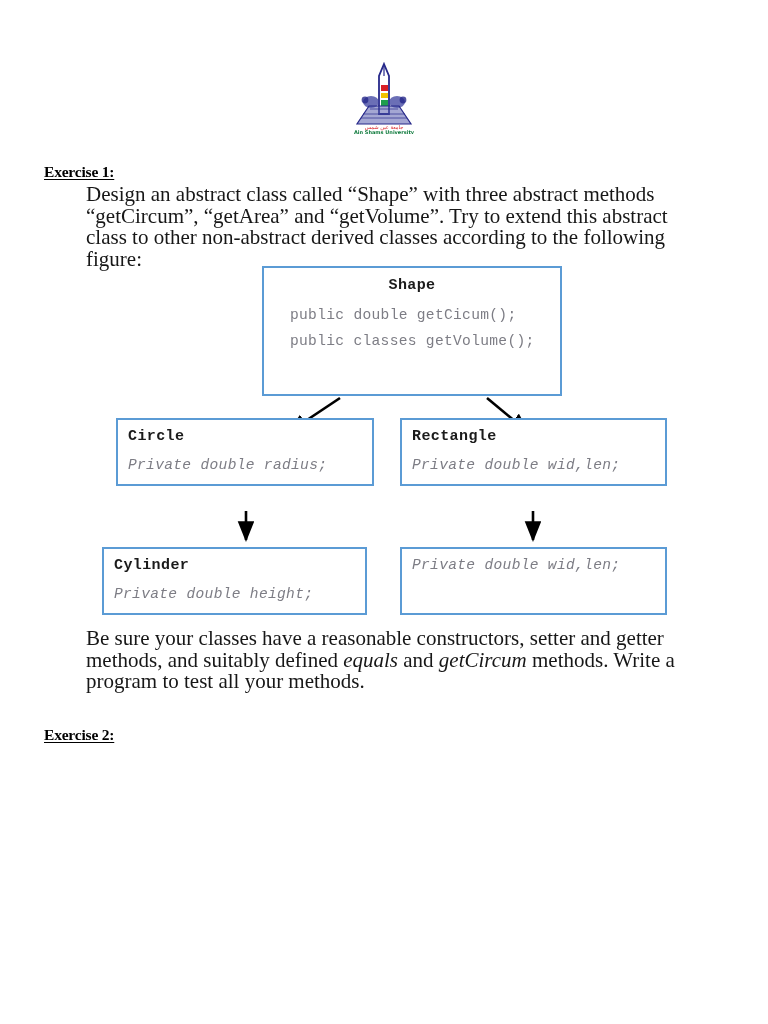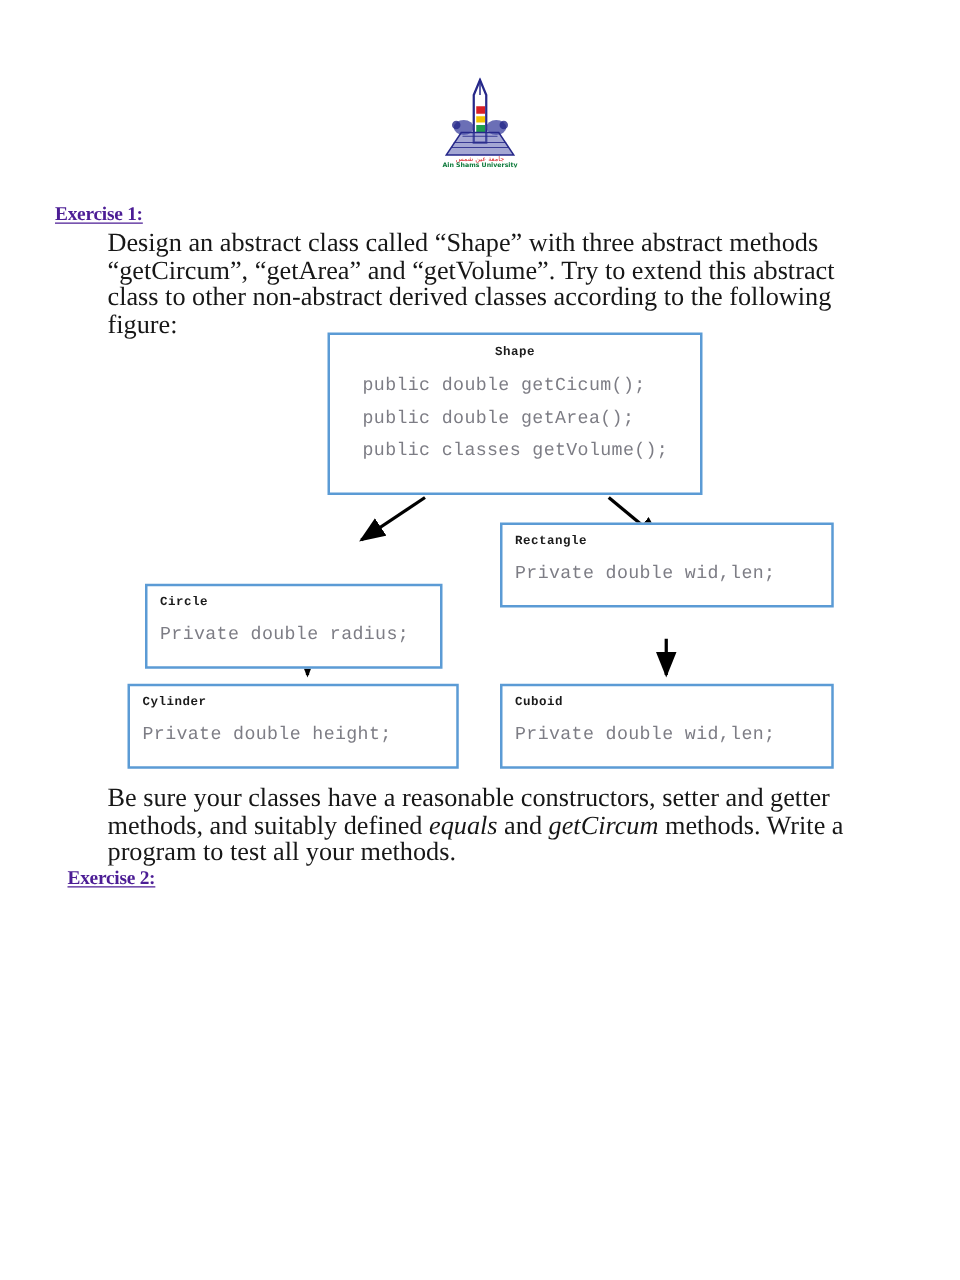--- a/index.html
+++ b/index.html
@@ -28,27 +28,27 @@
   #logo-svg { display: inline-block; }
 
   
   .ex-heading {
     position: absolute;
     left: 44px;
     font-family: "Liberation Serif", "DejaVu Serif", serif;
     font-weight: bold;
     font-size: 15.5px;
     letter-spacing: -0.2px;
-    color: #4c1d95;
+    color: #000000;
     text-decoration: underline;
     text-underline-offset: 2px;
     white-space: nowrap;
   }
   #exercise1-heading { top: 163px; }
-  #exercise2-heading { top: 694px; margin-left: 10px; }
+  #exercise2-heading { top: 726px; }
 
   .prose {
     position: absolute;
     font-family: "Liberation Serif", "DejaVu Serif", serif;
     font-size: 21px;
     line-height: 21.5px;
     color: #171717;
     text-align: left;
   }
   #intro-paragraph {
@@ -83,21 +83,21 @@
   .uml-box {
     position: absolute;
     box-sizing: border-box;
     background: #ffffff;
     border: 2.5px solid #5B9BD5;
     pointer-events: auto;
   }
   .uml-title {
     font-family: "Liberation Mono", "DejaVu Sans Mono", monospace;
     font-weight: bold;
-    font-size: 10px;
+    font-size: 15px;
     color: #1b1b1b;
     letter-spacing: 0.4px;
     white-space: nowrap;
   }
   .uml-member {
     font-family: "Liberation Mono", "DejaVu Sans Mono", monospace;
     font-weight: normal;
     font-size: 14.6px;
     color: #7d7d85;
     letter-spacing: 0.3px;
@@ -119,23 +119,23 @@
   }
   #box-shape .uml-member {
     display: block;
     padding-left: 26px;
     margin-bottom: 10px;
   }
 
   
   .uml-leaf { padding: 8px 0 0 10px; }
   .uml-leaf .uml-title { display: block; margin-bottom: 12px; }
-  .uml-leaf .uml-member { display: block; }
-
-  #box-circle    { left: 116px; top: 467px; width: 238px; height: 68px; }
+  .uml-leaf .uml-member { display: block; font-style: italic; }
+
+  #box-circle    { left: 116px; top: 418px; width: 258px; height: 68px; }
   #box-rectangle { left: 400px; top: 418px; width: 267px; height: 68px; }
   #box-cylinder  { left: 102px; top: 547px; width: 265px; height: 68px; }
   #box-cuboid    { left: 400px; top: 547px; width: 267px; height: 68px; }
 </style>
 </head>
 <body>
 
 <div id="logo-block">
   <svg id="logo-svg" width="82" height="72" viewBox="0 0 82 72">
 
@@ -184,41 +184,39 @@
     <line x1="487" y1="398" x2="528" y2="432" stroke="#000000" stroke-width="2.6" marker-end="url(#arrowhead)"></line>
 
     <line x1="246" y1="511" x2="246" y2="540" stroke="#000000" stroke-width="2.6" marker-end="url(#arrowhead)"></line>
 
     <line x1="533" y1="511" x2="533" y2="540" stroke="#000000" stroke-width="2.6" marker-end="url(#arrowhead)"></line>
   </svg>
 
   <div class="uml-box" id="box-shape">
     <span class="uml-title">Shape</span>
     <span class="uml-member">public double getCicum();</span>
-    <span class="uml-member">public double getArea();</span>
     <span class="uml-member">public classes getVolume();</span>
   </div>
 
   <div class="uml-box uml-leaf" id="box-circle">
     <span class="uml-title">Circle</span>
     <span class="uml-member">Private double radius;</span>
   </div>
 
   <div class="uml-box uml-leaf" id="box-rectangle">
     <span class="uml-title">Rectangle</span>
     <span class="uml-member">Private double wid,len;</span>
   </div>
 
   <div class="uml-box uml-leaf" id="box-cylinder">
     <span class="uml-title">Cylinder</span>
     <span class="uml-member">Private double height;</span>
   </div>
 
   <div class="uml-box uml-leaf" id="box-cuboid">
-    <span class="uml-title">Cuboid</span>
     <span class="uml-member">Private double wid,len;</span>
   </div>
 </div>
 
 <div class="prose" id="closing-paragraph">
   <span>Be sure your classes have a reasonable constructors, setter and getter methods, and suitably defined </span><span class="ital">equals</span><span> and </span><span class="ital">getCircum</span><span> methods. Write a program to test all your methods.</span>
 </div>
 
 <div class="ex-heading" id="exercise2-heading">Exercise 2:</div>
 

